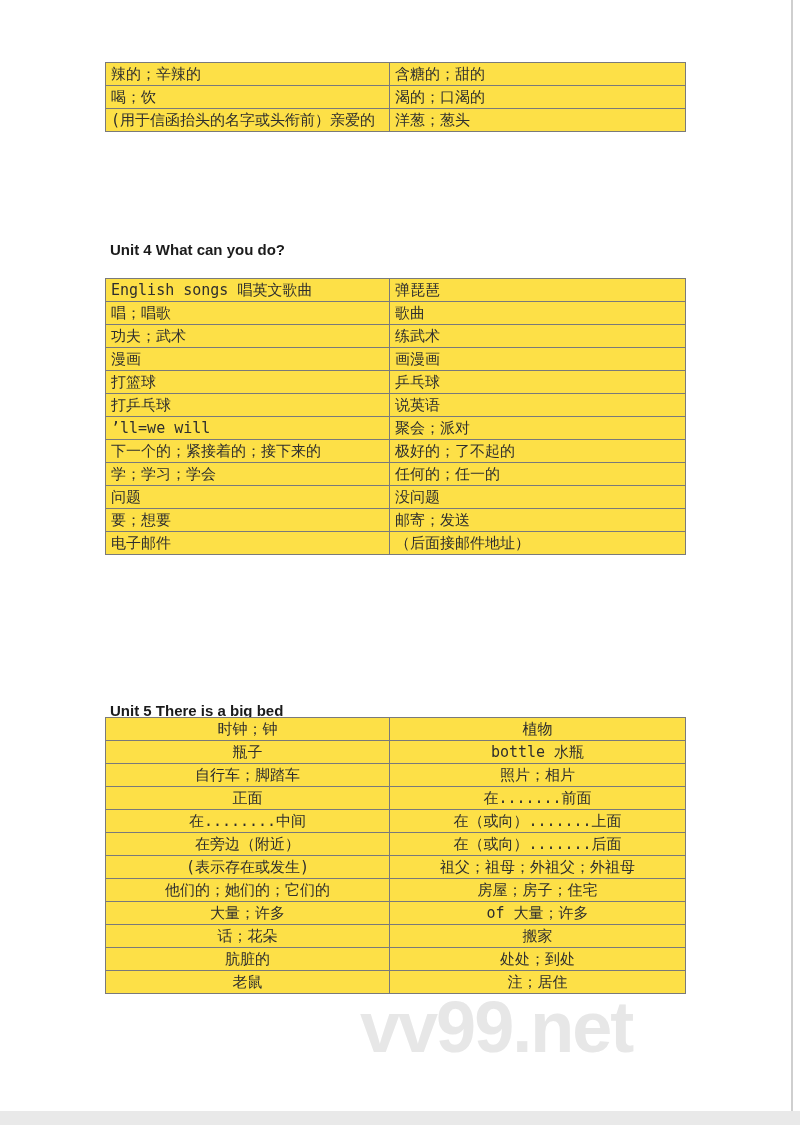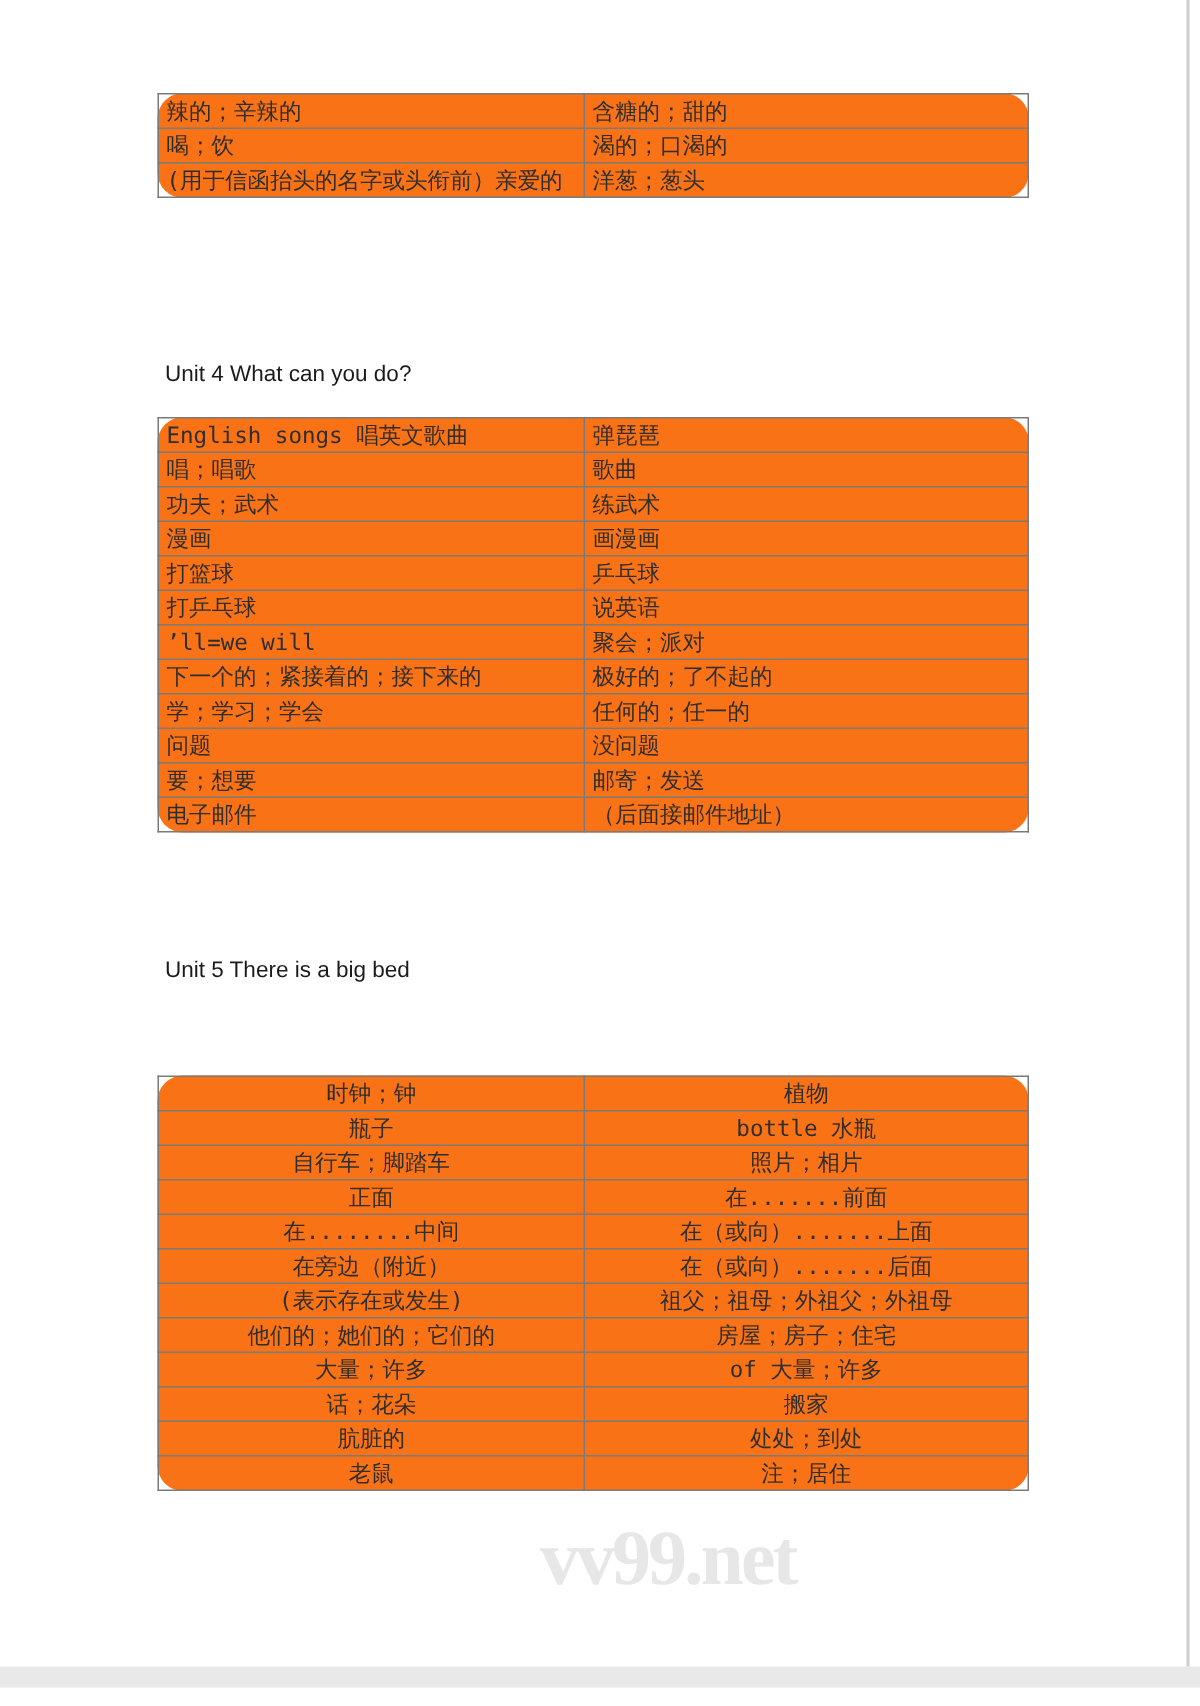--- a/index.html
+++ b/index.html
@@ -10,61 +10,59 @@
     background:#ffffff;
     overflow:hidden;
     font-family:"DejaVu Sans Mono","DejaVu Sans",sans-serif;
   }
   table.vocab {
     position:absolute;
     left:105px;
     width:580px;
     border-collapse:collapse;
     table-layout:fixed;
-    background:#f97316;
+    background:#fde047;
     z-index:2;
-    border-radius:17px;
   }
   table.vocab td {
     border:1px solid #7a7a7a;
     font-size:15px;
     line-height:20px;
     color:#2e2e2e;
     padding:1px 5px;
     height:23px;
     vertical-align:middle;
     word-break:break-all;
   }
   table.vocab col.c1 { width:284px; }
   table.vocab col.c2 { width:296px; }
   #table-top   { top:62px; }
   #table-unit4 { top:278px; }
   #table-unit5 { top:717px;text-align:center; }
   .unit-heading {
     position:absolute;
     left:110px;
     font-family:"Liberation Sans","DejaVu Sans",sans-serif;
-    font-weight:normal;
+    font-weight:bold;
     font-size:15px;
     color:#1b1b1b;
     z-index:2;
   }
   #heading-unit4 { top:241px; }
-  #heading-unit5 { top:638px; }
+  #heading-unit5 { top:702px; }
   .watermark {
     position:absolute;
     left:360px; top:986px;
-    font-family:Liberation Serif, serif;
+    font-family:Liberation Sans, sans-serif;
     font-weight:bold;
-    font-size:52px;
+    font-size:72px;
     letter-spacing:-2px;
     color:#e7e7e7;
     z-index:1;
     user-select:none;
-    margin-top:24px;
   }
   .page-gap {
     position:absolute;
     left:0; top:1111px;
     width:800px; height:14px;
     background:#e9e9e9;
     z-index:3;
   }
   .right-edge-line {
     position:absolute;

